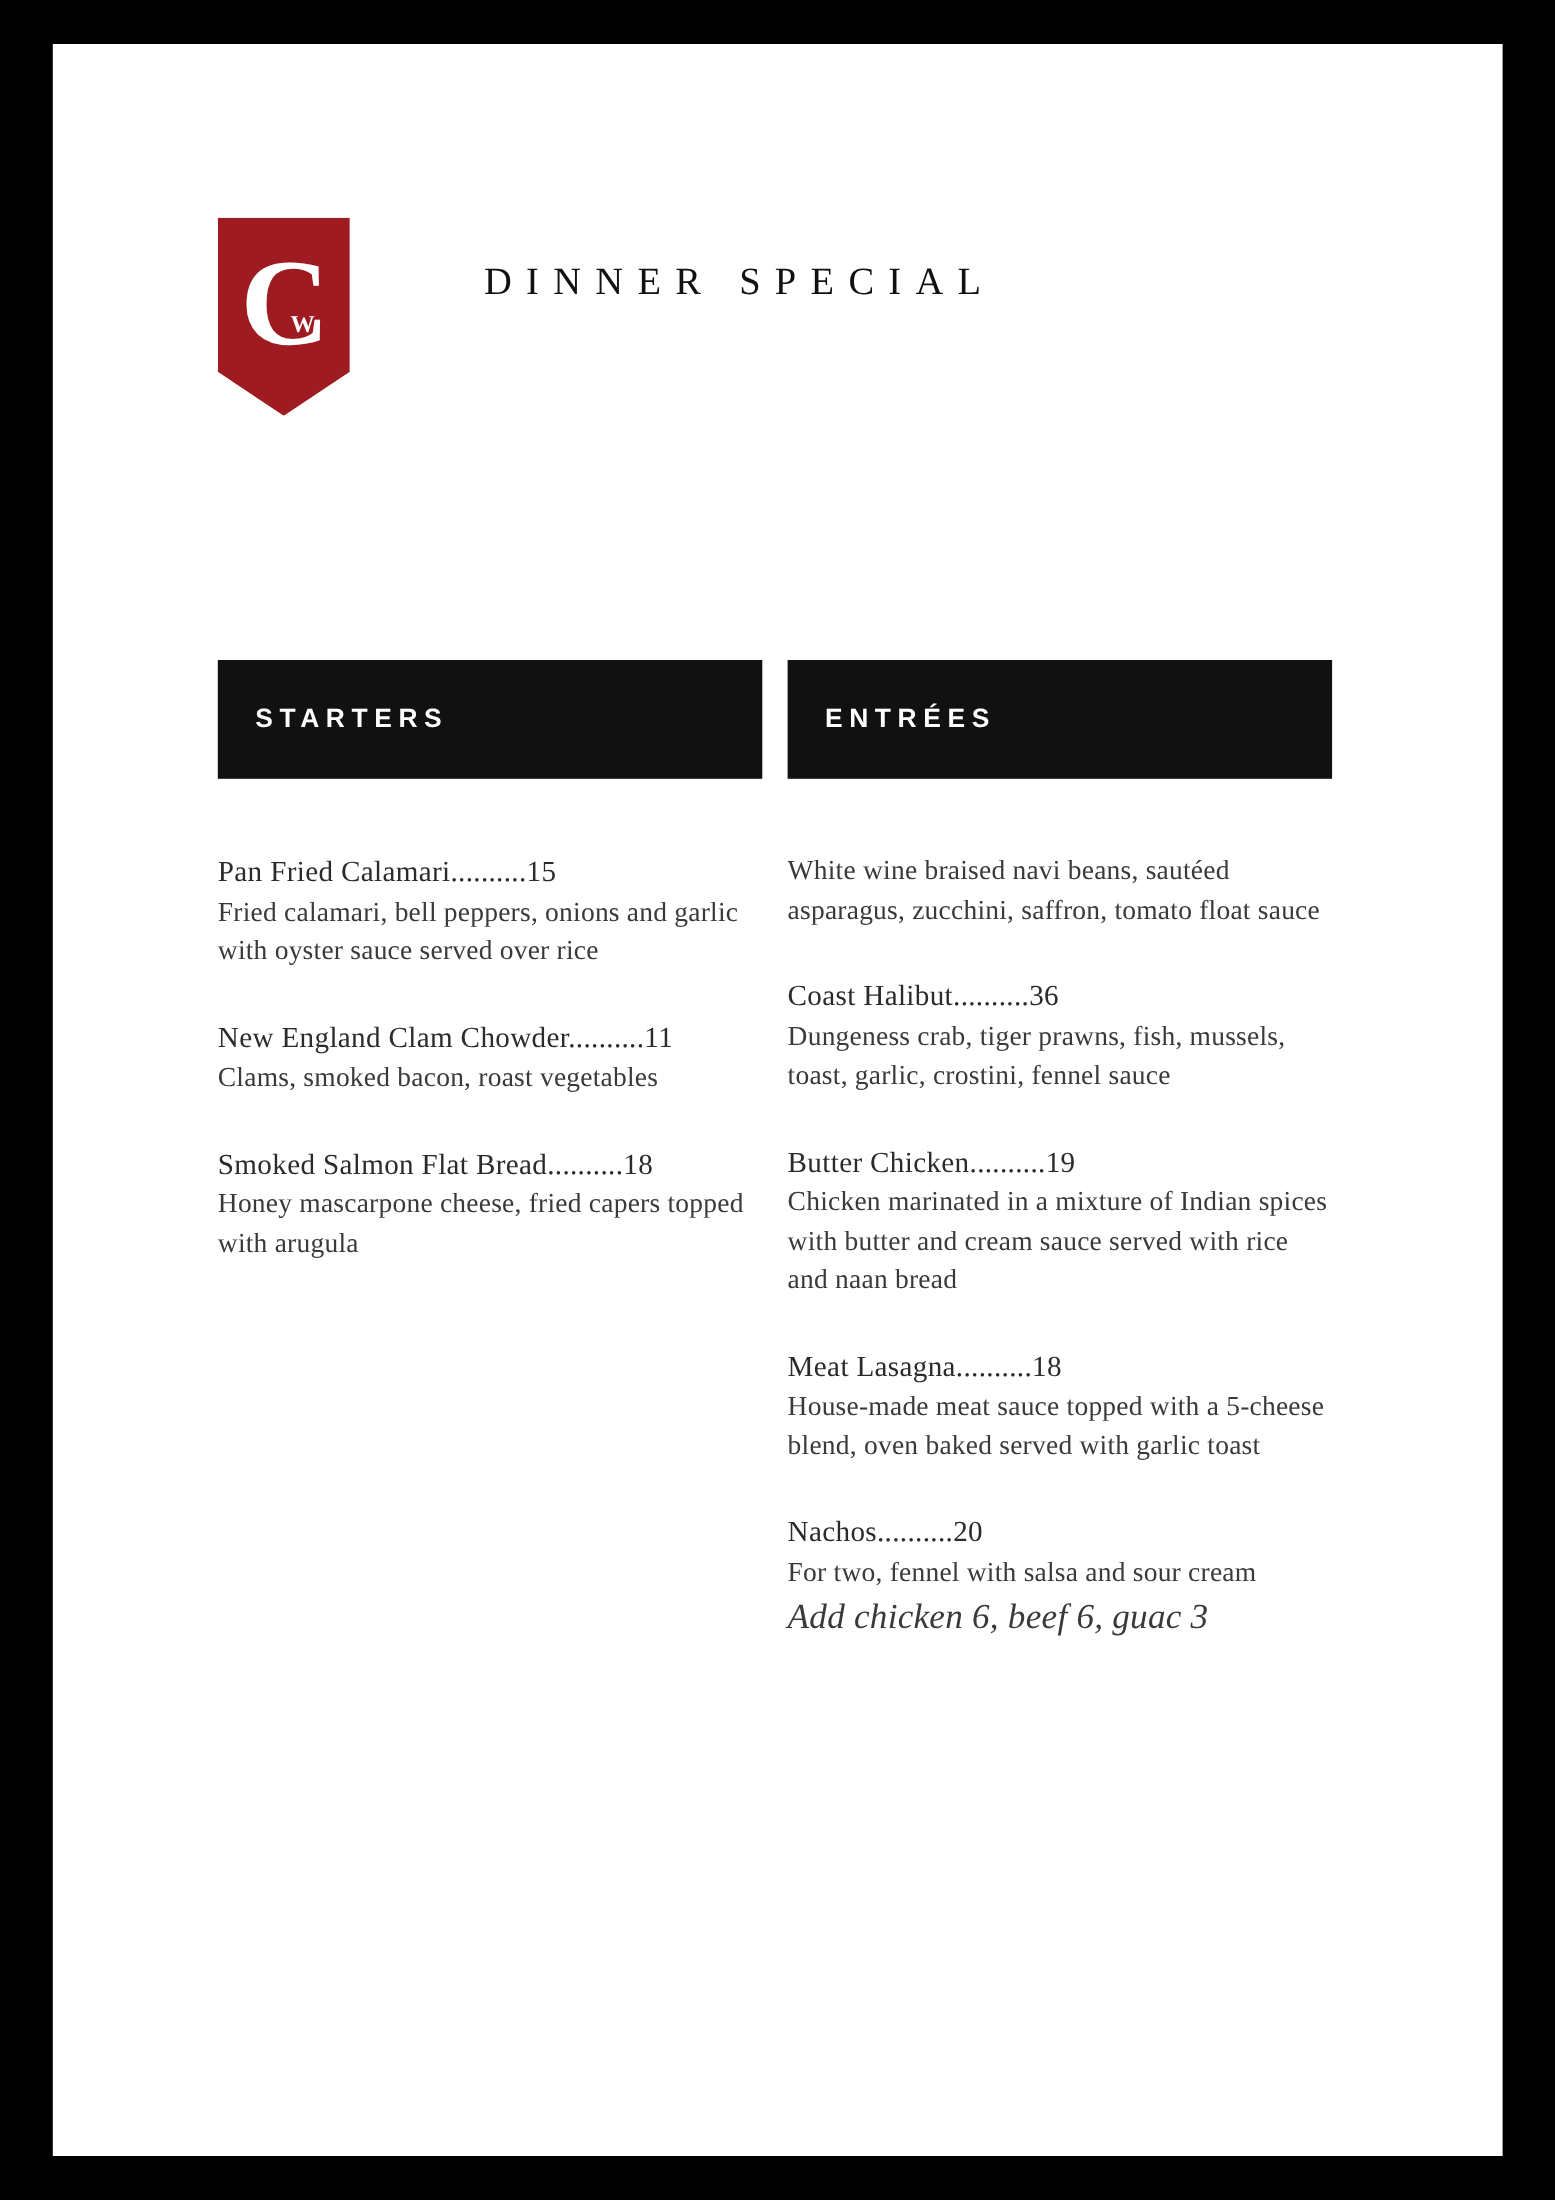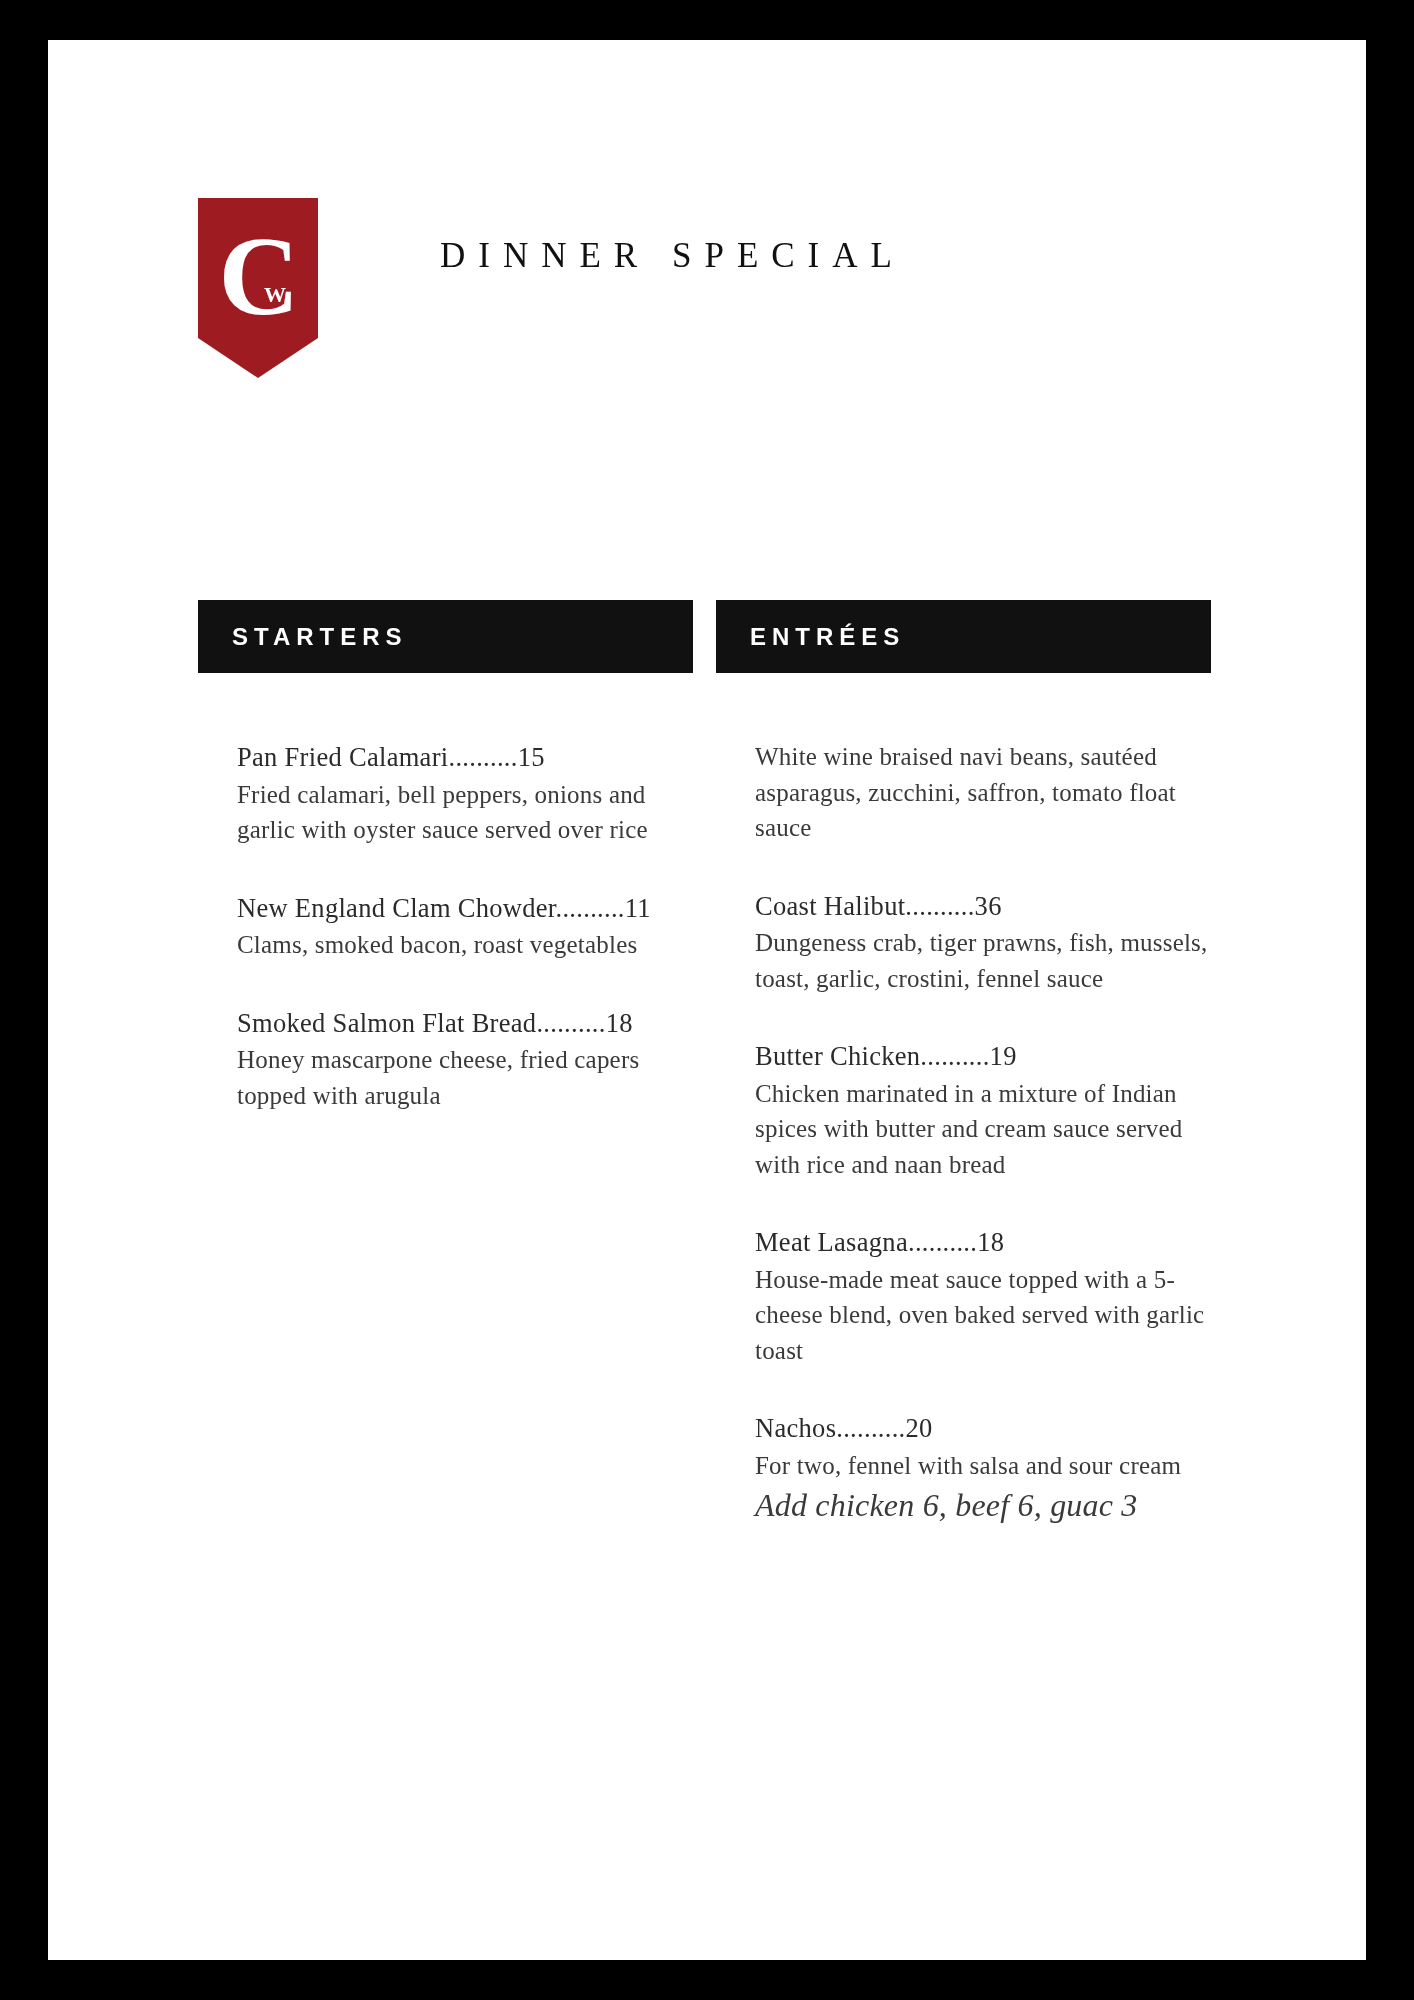--- a/index.html
+++ b/index.html
@@ -90,40 +90,39 @@
   .col {
     position: absolute;
     top: 0;
     width: 495px;
   }
   .col-left  { left: 150px; }
   .col-right { left: 668px; }
 
   .section-bar {
     background: #111111;
-    height: 73px;
+    height: 108px;
     display: flex;
     align-items: center;
     padding-left: 34px;
     box-sizing: border-box;
   }
   .section-title {
     color: #ffffff;
     font-family: "Liberation Sans", sans-serif;
     font-size: 24px;
     font-weight: 700;
     letter-spacing: 6px;
   }
 
   .items {
     margin-top: 66px;
   }
   .item {
     margin-bottom: 42px;
-    margin-left: 39px;
   }
   .item-name {
     color: #2b2b2b;
     font-family: "Liberation Serif", serif;
     font-size: 26.5px;
     line-height: 1.38;
     letter-spacing: 0.3px;
   }
   .item-desc {
     color: #3a3a3a;

